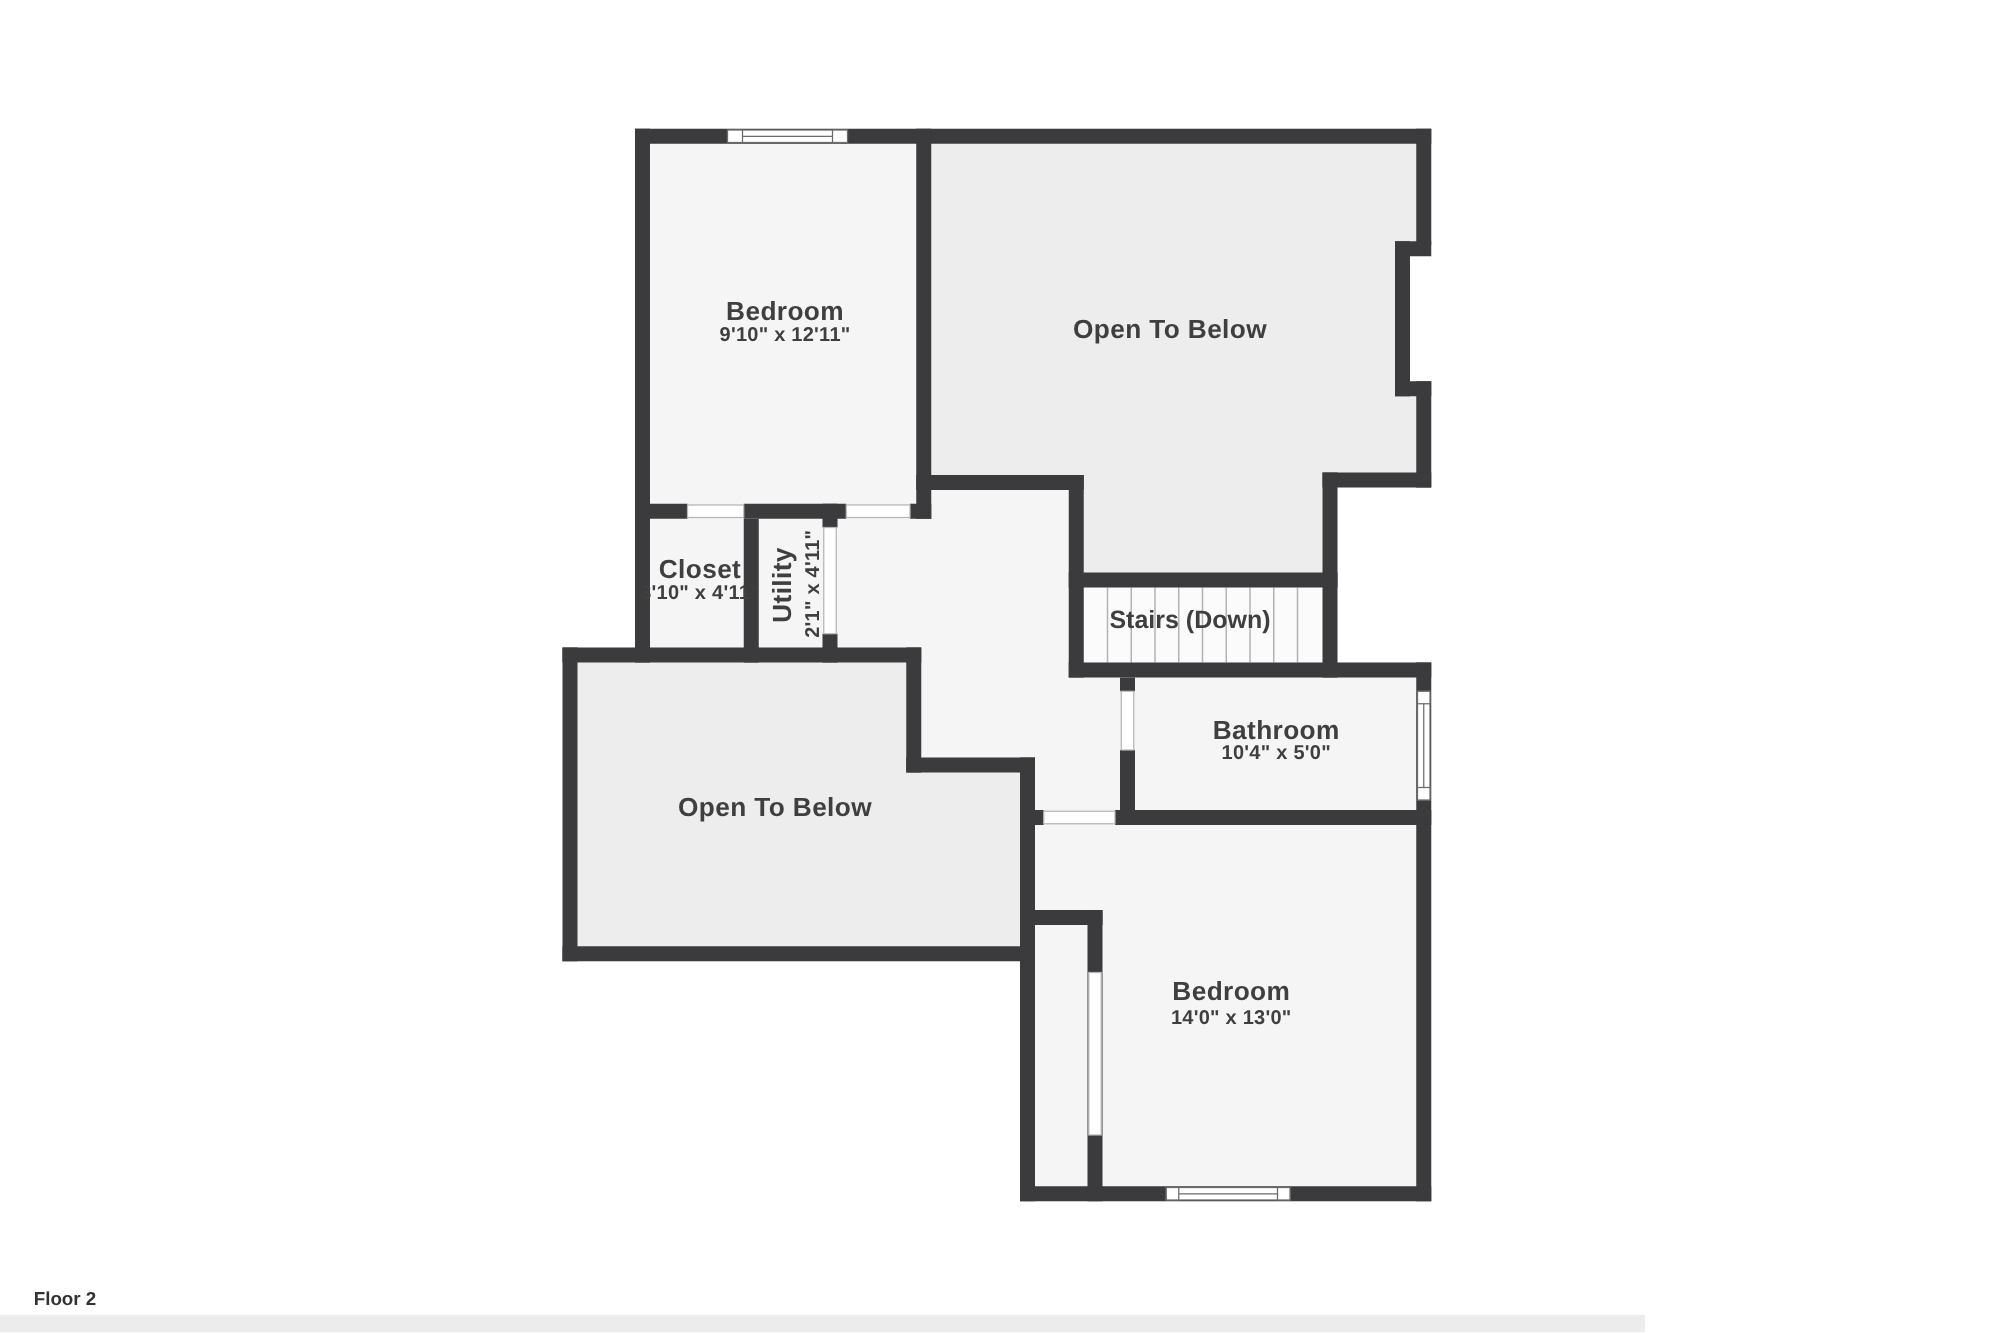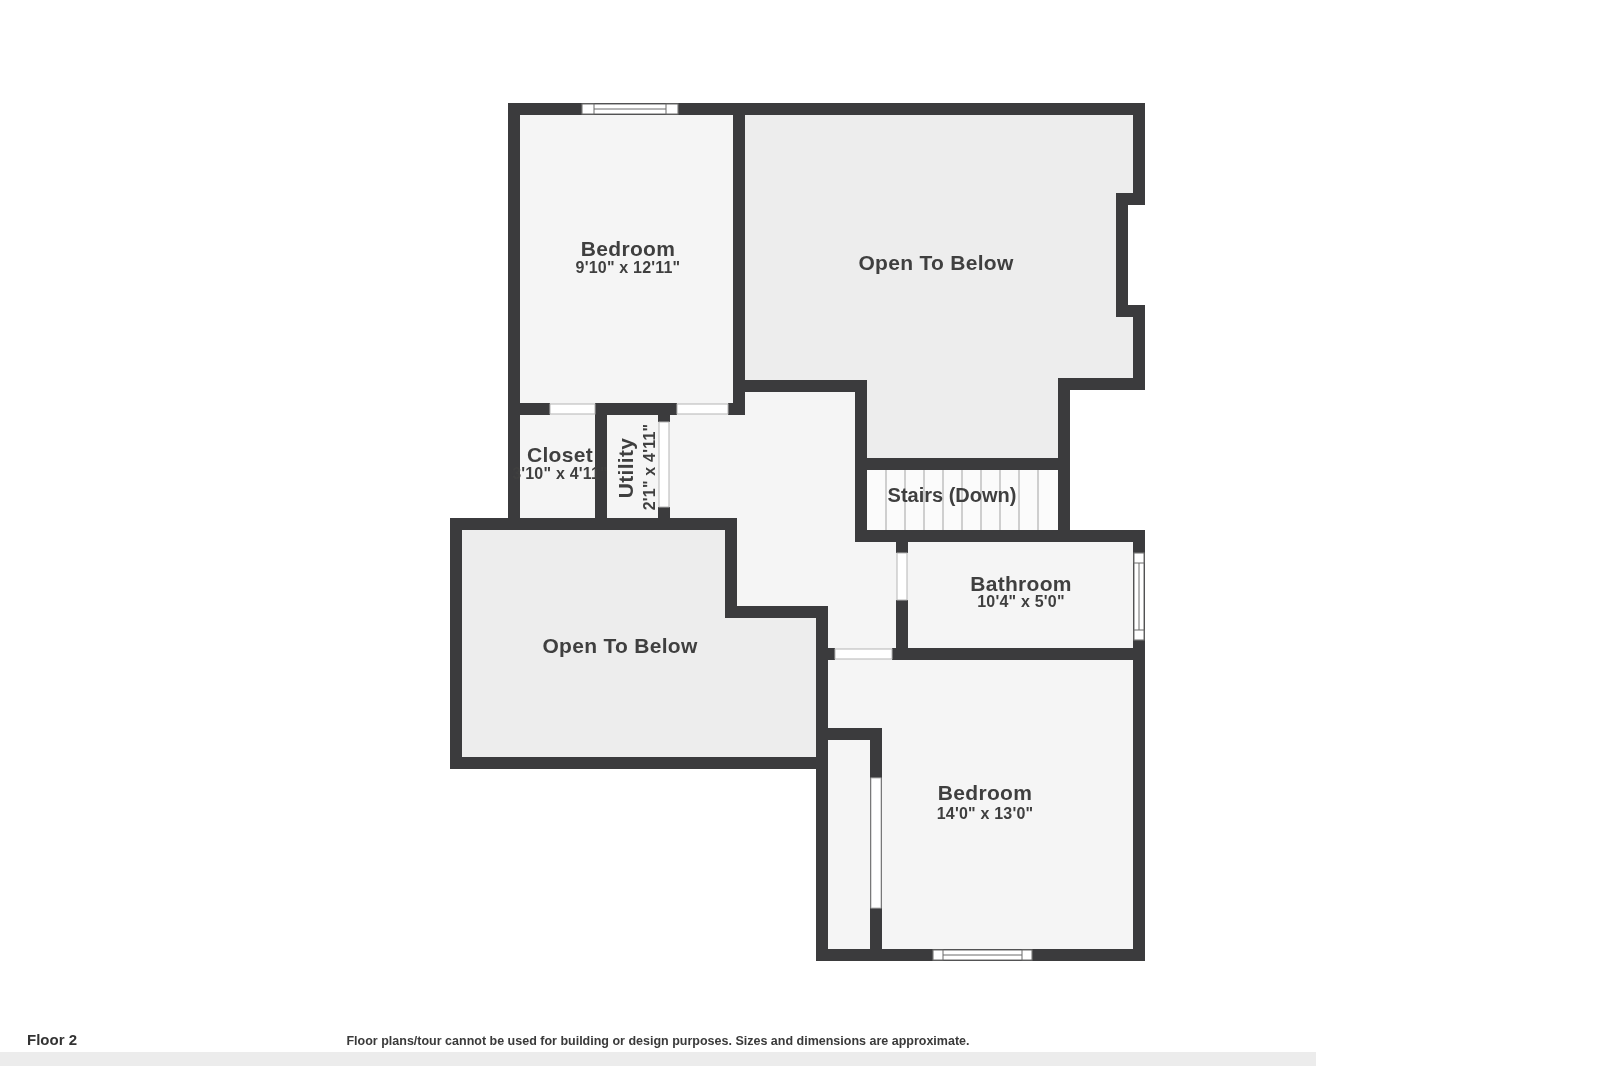--- a/index.html
+++ b/index.html
@@ -135,15 +135,14 @@
 
       <text class="room-label" x="620" y="653">Open To Below</text>
 
       <text class="room-label" x="985" y="800">Bedroom</text>
       <text class="room-dims" x="985" y="819">14'0" x 13'0"</text>
     </g>
   </svg>
 
   <div id="watermark">StellarMLS</div>
   <div id="floor-label">Floor 2</div>
-  <div id="disclaimer">Floor plans/tour cannot be used for building or design purposes. Sizes and dimensions are approximate.</div>
   <div id="footer-strip"></div>
 </div>
 
 </body></html>

